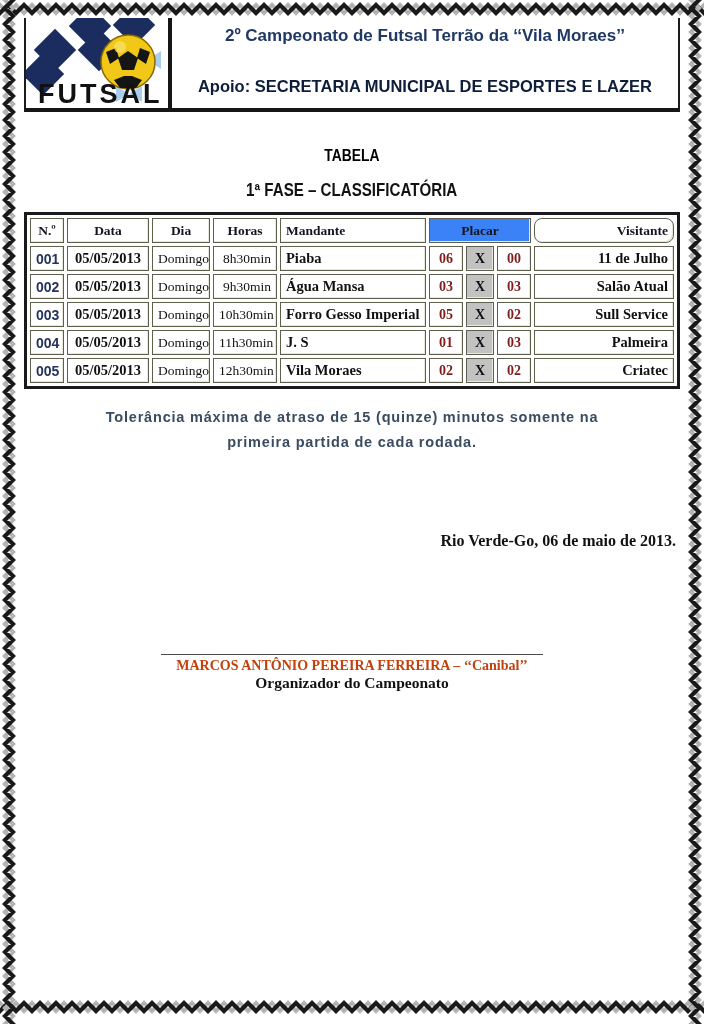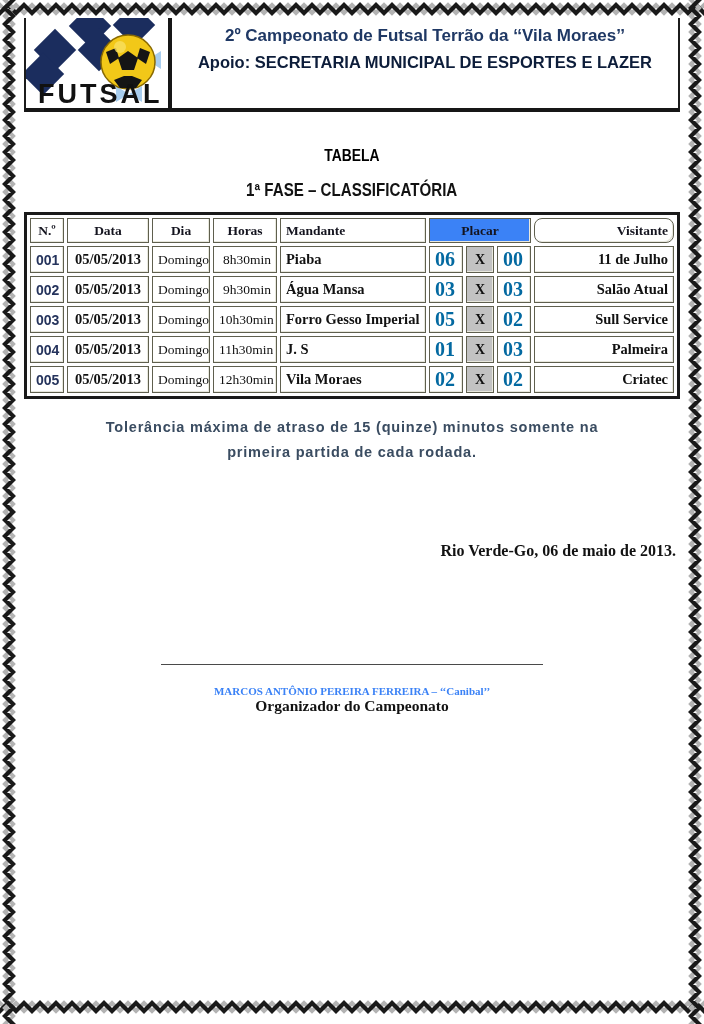--- a/index.html
+++ b/index.html
@@ -9,21 +9,21 @@
   .content{position:absolute;left:24px;right:24px;top:18px;z-index:2;}
 
   
   .header-box{display:flex;align-items:stretch;height:90px;
               border-left:2px solid #1c1c1c;border-right:2px solid #1c1c1c;
               border-bottom:4px solid #161616;}
   .logo-cell{width:142px;position:relative;flex:0 0 auto;}
   .header-divider{width:4px;background:#161616;flex:0 0 auto;}
   .title-cell{flex:1;display:flex;flex-direction:column;align-items:center;
               justify-content:flex-start;padding-top:7px;
-              font-family:"Liberation Sans",sans-serif;}
+              font-family:"Liberation Sans",sans-serif;gap:24px;}
   .title-line{font-size:17px;font-weight:bold;color:#1f3864;line-height:1.25;white-space:nowrap;}
   .apoio-line{font-size:16.5px;font-weight:bold;color:#0d1d3a;margin-top:7px;white-space:nowrap;}
 
   
   .h-tabela{margin-top:34px;text-align:center;font-family:"Liberation Sans",sans-serif;
             font-size:16.5px;font-weight:bold;color:#000000;}
   .h-fase{margin-top:15px;text-align:center;font-family:"Liberation Sans",sans-serif;
           font-size:18px;font-weight:bold;color:#121212;}
   .cond{display:inline-block;transform:scaleX(.84);transform-origin:center;white-space:nowrap;}
   .cond2{display:inline-block;transform:scaleX(.68);transform-origin:left center;white-space:nowrap;}
@@ -43,31 +43,31 @@
   td.colhead{font-weight:bold;font-size:13.5px;text-align:center;color:#14141f;}
   td.colhead.left{text-align:left;}
   td.colhead.right{text-align:right;border-radius:8px;}
   td.placar-head{background:#3b82f6;}
   td.c-num{font-family:"Liberation Sans",sans-serif;font-size:14px;font-weight:600;
            color:#25335c;text-align:center;}
   td.c-date{font-weight:bold;font-size:14.5px;text-align:center;}
   td.c-plain{font-size:13.5px;text-align:right;}
   td.c-team{font-weight:bold;font-size:14.5px;text-align:left;}
   td.c-team.right{text-align:right;}
-  td.c-score{color:#0369a1;font-weight:bold;font-size:20px;}
+  td.c-score{color:#7f1d1d;font-weight:bold;font-size:14px;text-align:center;}
   td.c-x{background:#c2c2c2;font-weight:bold;font-size:14px;text-align:center;color:#101010;}
 
   
   .tolerance{margin-top:16px;text-align:center;font-family:"Liberation Sans",sans-serif;
              font-size:14.5px;font-weight:700;letter-spacing:.8px;color:#3a4c61;line-height:1.75;}
   .dateline{margin-top:76px;text-align:right;padding-right:4px;
             font-weight:bold;font-size:16px;color:#121212;}
   .signature{margin-top:104px;text-align:center;}
   .sig-line{width:382px;margin:0 auto;border-top:1.5px solid #4a4a4a;height:0;}
-  .sig-name{margin-top:20px;font-weight:bold;font-size:11px;color:#3b82f6;}
+  .sig-name{margin-top:3px;font-weight:bold;font-size:14px;color:#c2410c;}
   .sig-role{font-weight:bold;font-size:15.5px;color:#121212;}
 </style>
 </head>
 <body>
 
 <div class="page">
 
   <svg class="border-svg" width="704" height="1024">
     <g fill="none" stroke-linejoin="miter" stroke-linecap="butt">
       <path stroke="#b3b3b3" stroke-width="4" d="M-8,13 L0,5 L8,13 L16,5 L24,13 L32,5 L40,13 L48,5 L56,13 L64,5 L72,13 L80,5 L88,13 L96,5 L104,13 L112,5 L120,13 L128,5 L136,13 L144,5 L152,13 L160,5 L168,13 L176,5 L184,13 L192,5 L200,13 L208,5 L216,13 L224,5 L232,13 L240,5 L248,13 L256,5 L264,13 L272,5 L280,13 L288,5 L296,13 L304,5 L312,13 L320,5 L328,13 L336,5 L344,13 L352,5 L360,13 L368,5 L376,13 L384,5 L392,13 L400,5 L408,13 L416,5 L424,13 L432,5 L440,13 L448,5 L456,13 L464,5 L472,13 L480,5 L488,13 L496,5 L504,13 L512,5 L520,13 L528,5 L536,13 L544,5 L552,13 L560,5 L568,13 L576,5 L584,13 L592,5 L600,13 L608,5 L616,13 L624,5 L632,13 L640,5 L648,13 L656,5 L664,13 L672,5 L680,13 L688,5 L696,13 L704,5 L712,13"></path>

